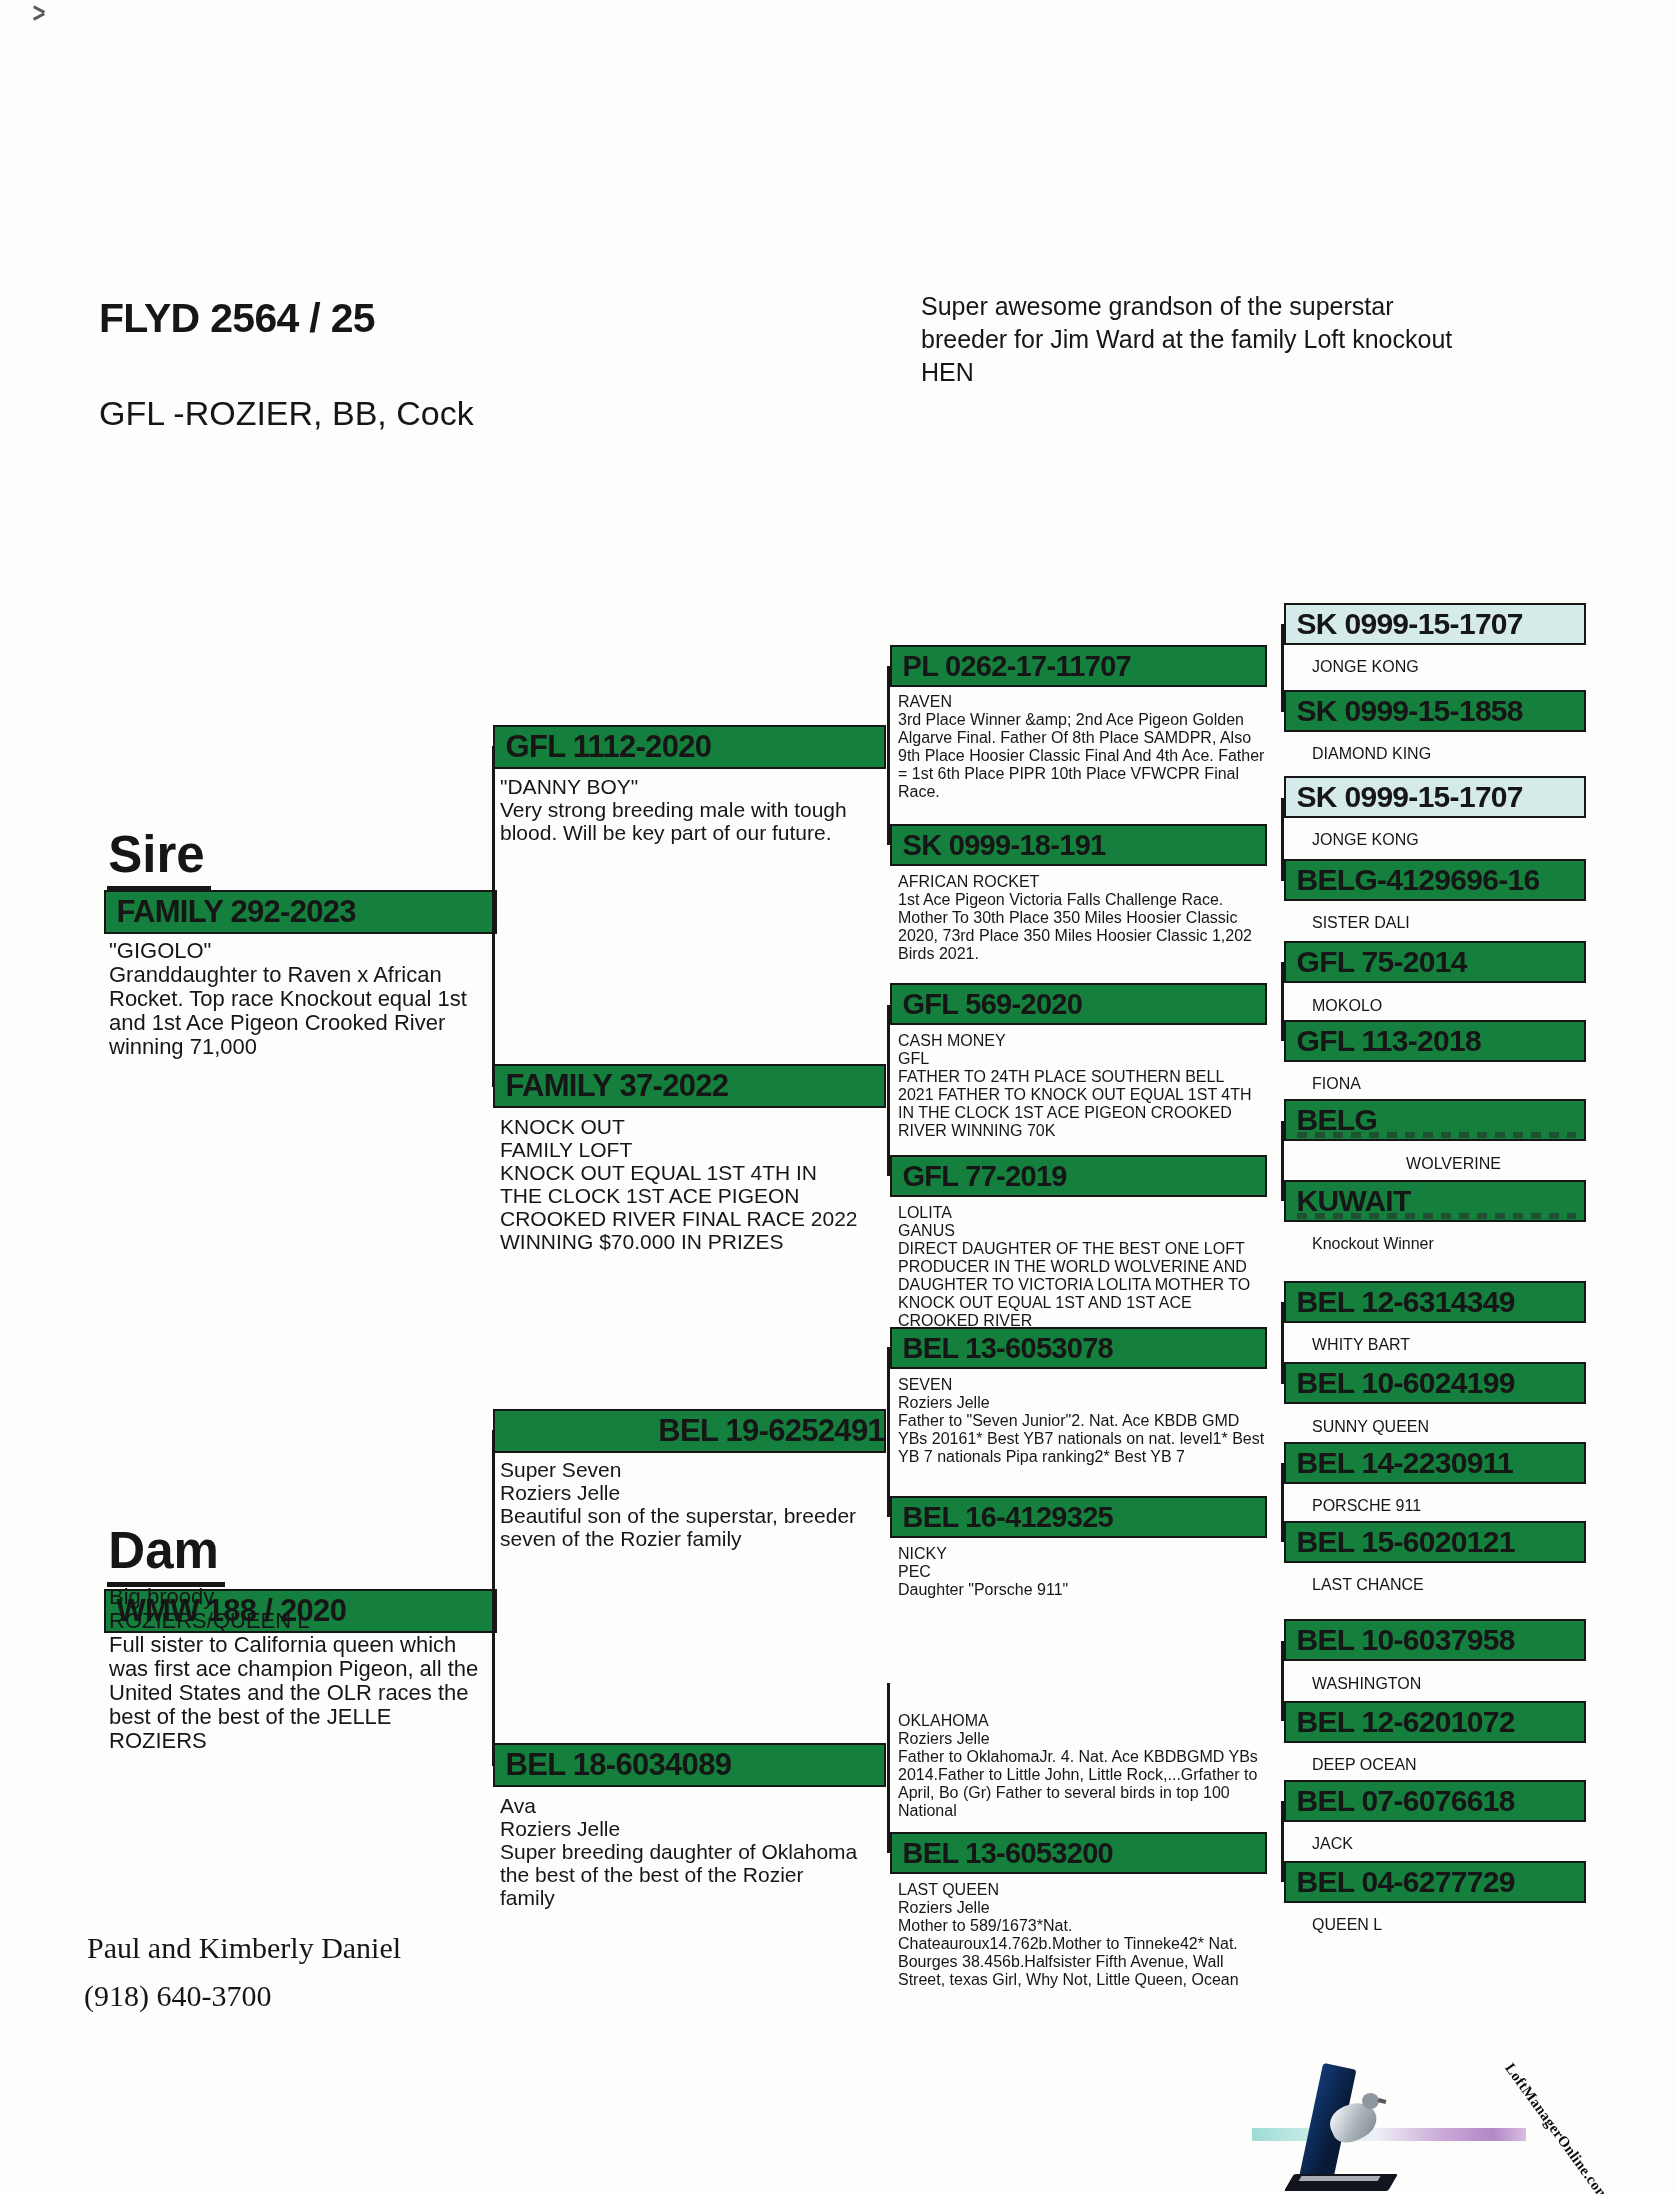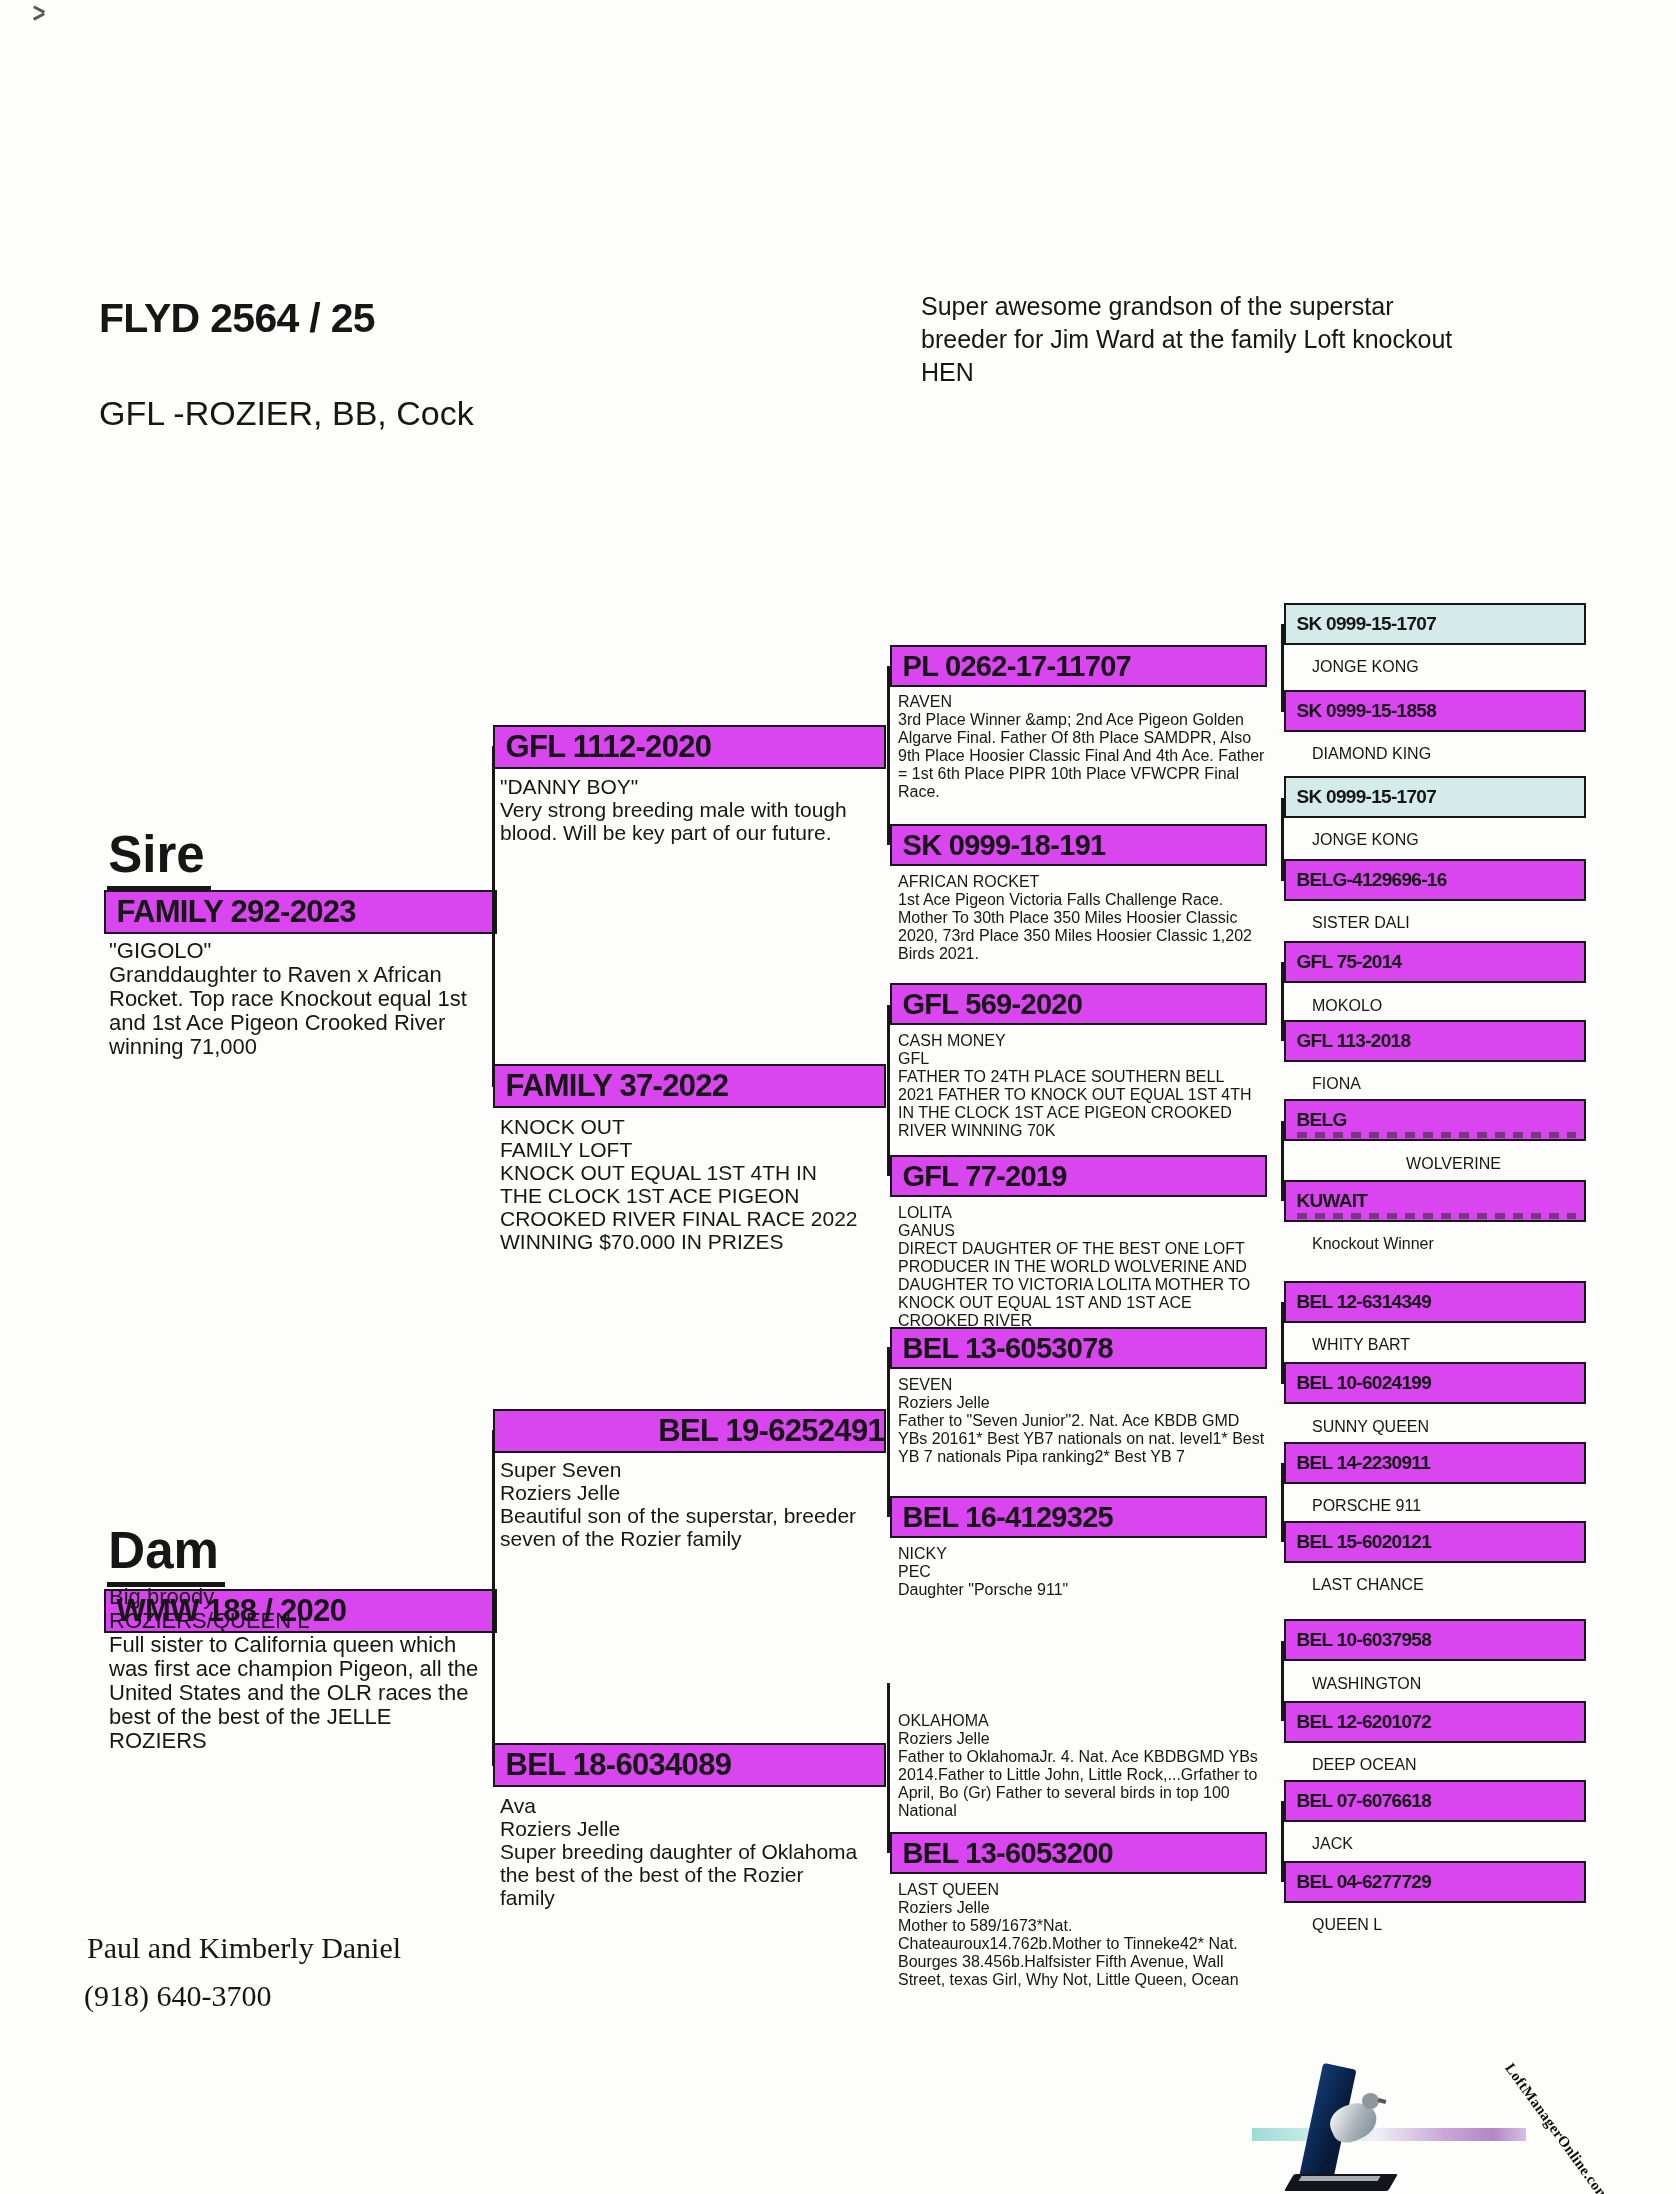--- a/index.html
+++ b/index.html
@@ -3,25 +3,25 @@
 <meta charset="utf-8">
 <style>
   html,body{margin:0;padding:0;background:#e8e8e8;}
   .page{position:relative;width:1677px;height:2194px;background:#fdfdfb;overflow:hidden;
         font-family:"Liberation Sans",sans-serif;color:#161616;}
   .abs{position:absolute;}
   .band-id{left:99px;top:295px;font-size:41px;font-weight:bold;letter-spacing:-0.7px;}
   .subtitle{left:99px;top:394px;font-size:34px;}
   .note{left:921px;top:290px;font-size:25px;line-height:33px;white-space:pre-line;}
   .sec-label{font-size:51px;font-weight:bold;border-bottom:5.3px solid #161616;padding:0 6.6px 2.6px 1.3px;}
-  .ring-box{position:absolute;border:2.6px solid #161616;background:#d946ef;box-sizing:border-box;
+  .ring-box{position:absolute;border:2.6px solid #161616;background:#15803d;box-sizing:border-box;
             display:flex;align-items:center;padding-left:10.5px;font-weight:bold;}
   .g1,.g2{width:393px;height:44px;font-size:31px;letter-spacing:-0.7px;}
   .g3{width:377px;height:42px;font-size:29px;letter-spacing:-0.7px;}
-  .g4{width:302px;height:42px;font-size:19px;letter-spacing:-0.7px;border-width:2px;}
+  .g4{width:302px;height:42px;font-size:30px;letter-spacing:-0.7px;border-width:2px;}
   .hl{background:var(--hl-color,#d5ebe9);}
   .desc{position:absolute;white-space:pre-line;}
   .d1{font-size:22px;line-height:24px;width:389px;}
   .d2{font-size:21px;line-height:23px;width:392px;}
   .d3{font-size:16px;line-height:18px;width:369px;}
   .g4name{position:absolute;font-size:16px;width:283px;}
   .vline{position:absolute;width:2.6px;background:#161616;}
   .clip-strip{position:absolute;left:10.5px;right:8px;bottom:0.7px;height:6px;opacity:.55;
     background:repeating-linear-gradient(90deg,#2a2a2a 0 10px,transparent 10px 18px);}
   .contact{font-family:"Liberation Serif",serif;font-size:30px;}

